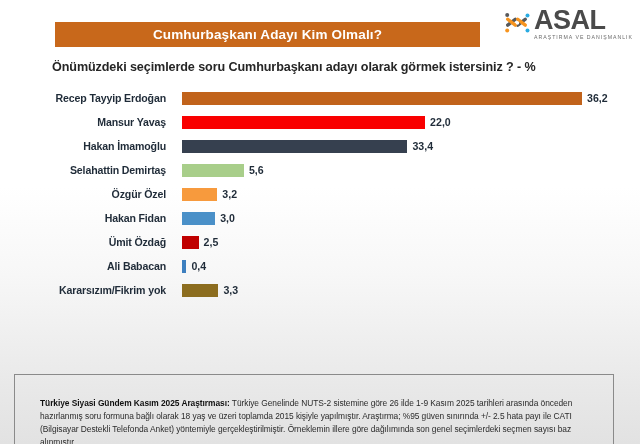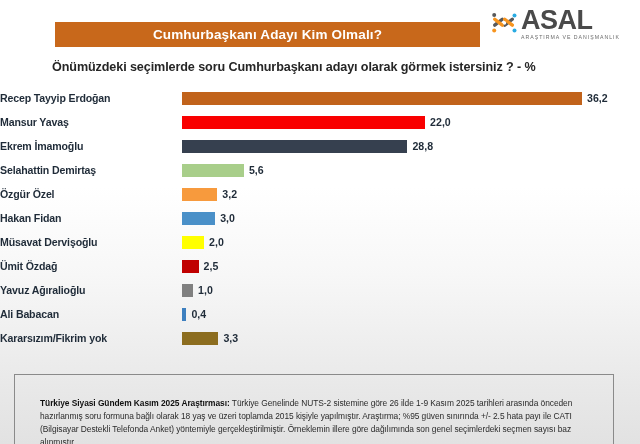--- a/index.html
+++ b/index.html
@@ -34,21 +34,21 @@
   .title-bar span {
     color: #ffffff;
     font-size: 13.5px;
     font-weight: bold;
     letter-spacing: 0.15px;
     white-space: nowrap;
   }
 
   .logo {
     position: absolute;
-    right: 20px;
+    right: 7px;
     top: 8px;
     display: flex;
     align-items: flex-start;
   }
   .logo-mark {
     width: 30px;
     height: 30px;
     margin-right: 1px;
     flex: 0 0 auto;
   }
@@ -93,21 +93,22 @@
     width: 640px;
   }
   .row {
     height: 24px;
     display: flex;
     align-items: center;
     position: relative;
   }
   .row-label {
     width: 182px;
-    padding-right: 5px;
+    text-align: right;
+    padding-right: 16px;
     box-sizing: border-box;
     font-size: 10.6px;
     font-weight: bold;
     color: #1f2b38;
     white-space: nowrap;
     letter-spacing: -0.15px;
   }
   .bar-area {
     flex: 1;
     display: flex;
@@ -199,24 +200,24 @@
       </div>
     </div>
     <div class="row">
       <div class="row-label">Mansur Yavaş</div>
       <div class="bar-area">
         <div class="bar" style="width: 243.1px; background: rgb(249, 0, 0);"></div>
         <div class="bar-value">22,0</div>
       </div>
     </div>
     <div class="row">
-      <div class="row-label">Ekrem İmamoğlu</div>
+      <div class="row-label">Hakan İmamoğlu</div>
       <div class="bar-area">
         <div class="bar" style="width: 225.42px; background: rgb(54, 64, 79);"></div>
-        <div class="bar-value">28,8</div>
+        <div class="bar-value">33,4</div>
       </div>
     </div>
     <div class="row">
       <div class="row-label">Selahattin Demirtaş</div>
       <div class="bar-area">
         <div class="bar" style="width: 61.88px; background: rgb(168, 206, 138);"></div>
         <div class="bar-value">5,6</div>
       </div>
     </div>
     <div class="row">
@@ -227,38 +228,24 @@
       </div>
     </div>
     <div class="row">
       <div class="row-label">Hakan Fidan</div>
       <div class="bar-area">
         <div class="bar" style="width: 33.15px; background: rgb(74, 144, 200);"></div>
         <div class="bar-value">3,0</div>
       </div>
     </div>
     <div class="row">
-      <div class="row-label">Müsavat Dervişoğlu</div>
-      <div class="bar-area">
-        <div class="bar" style="width: 22.1px; background: rgb(255, 255, 0);"></div>
-        <div class="bar-value">2,0</div>
-      </div>
-    </div>
-    <div class="row">
       <div class="row-label">Ümit Özdağ</div>
       <div class="bar-area">
         <div class="bar" style="width: 16.575px; background: rgb(192, 0, 0);"></div>
         <div class="bar-value">2,5</div>
-      </div>
-    </div>
-    <div class="row">
-      <div class="row-label">Yavuz Ağıralioğlu</div>
-      <div class="bar-area">
-        <div class="bar" style="width: 11.05px; background: rgb(128, 128, 128);"></div>
-        <div class="bar-value">1,0</div>
       </div>
     </div>
     <div class="row">
       <div class="row-label">Ali Babacan</div>
       <div class="bar-area">
         <div class="bar" style="width: 4.42px; background: rgb(61, 127, 191);"></div>
         <div class="bar-value">0,4</div>
       </div>
     </div>
     <div class="row">

